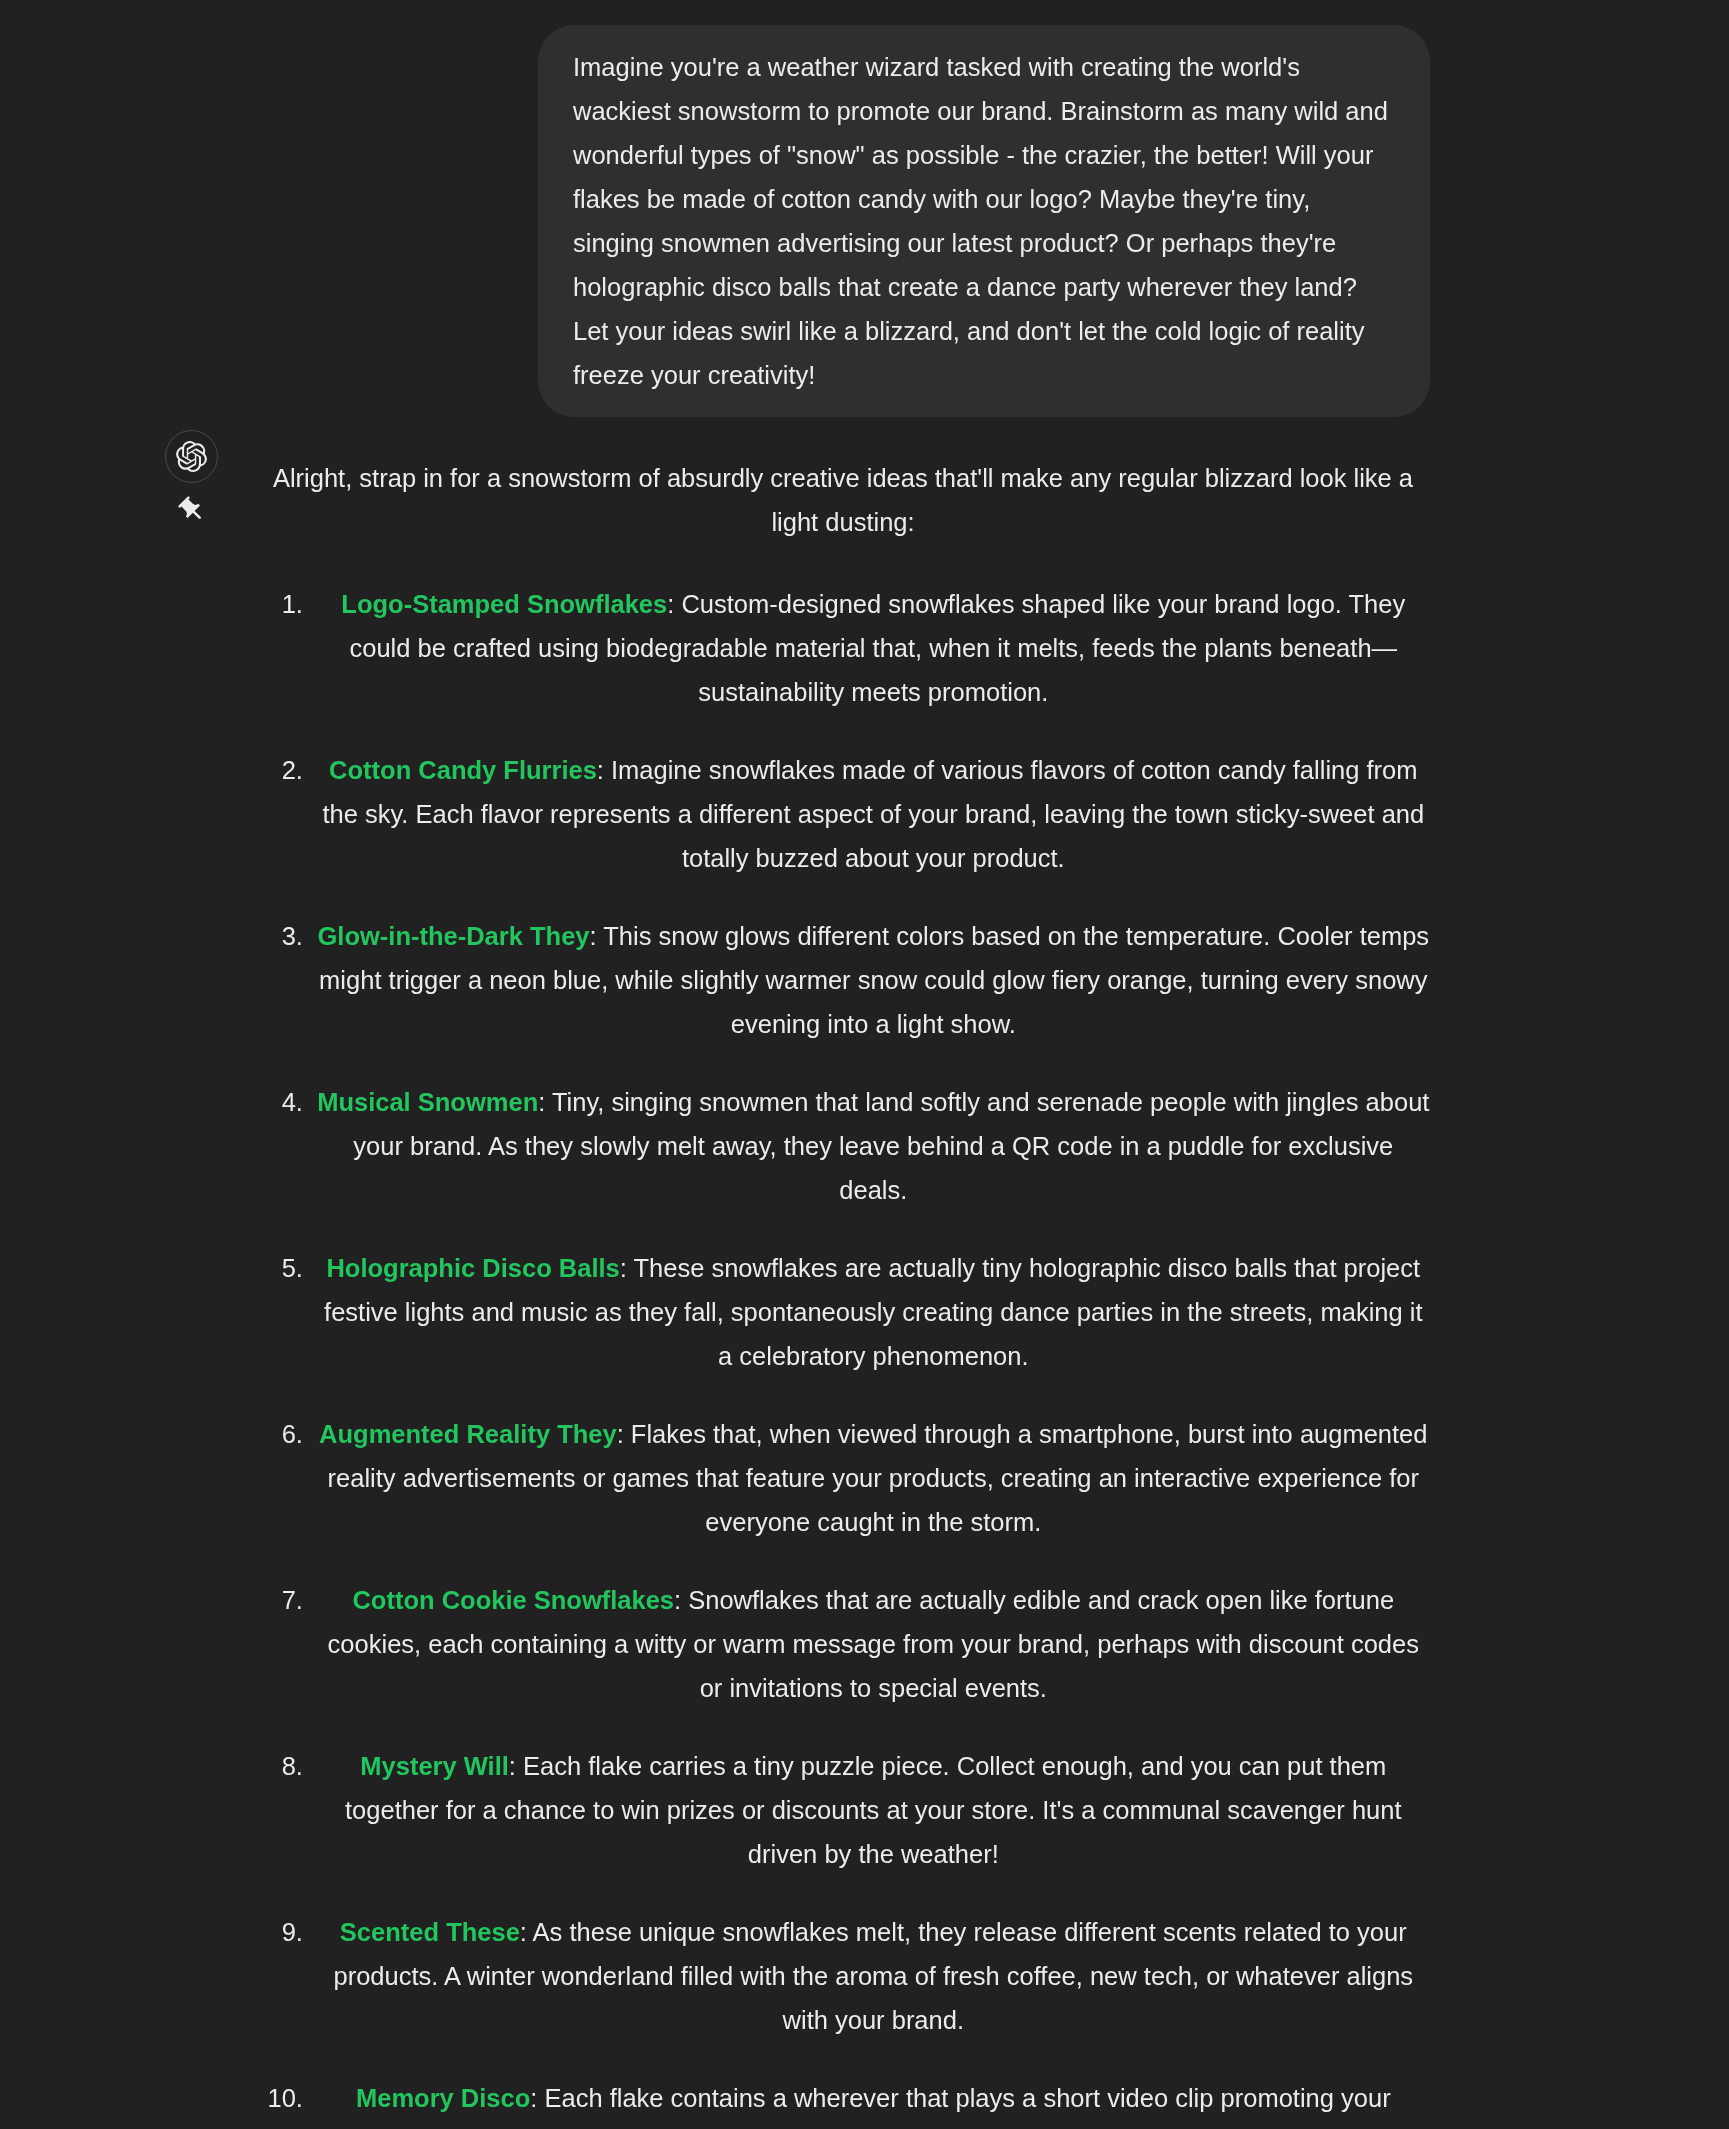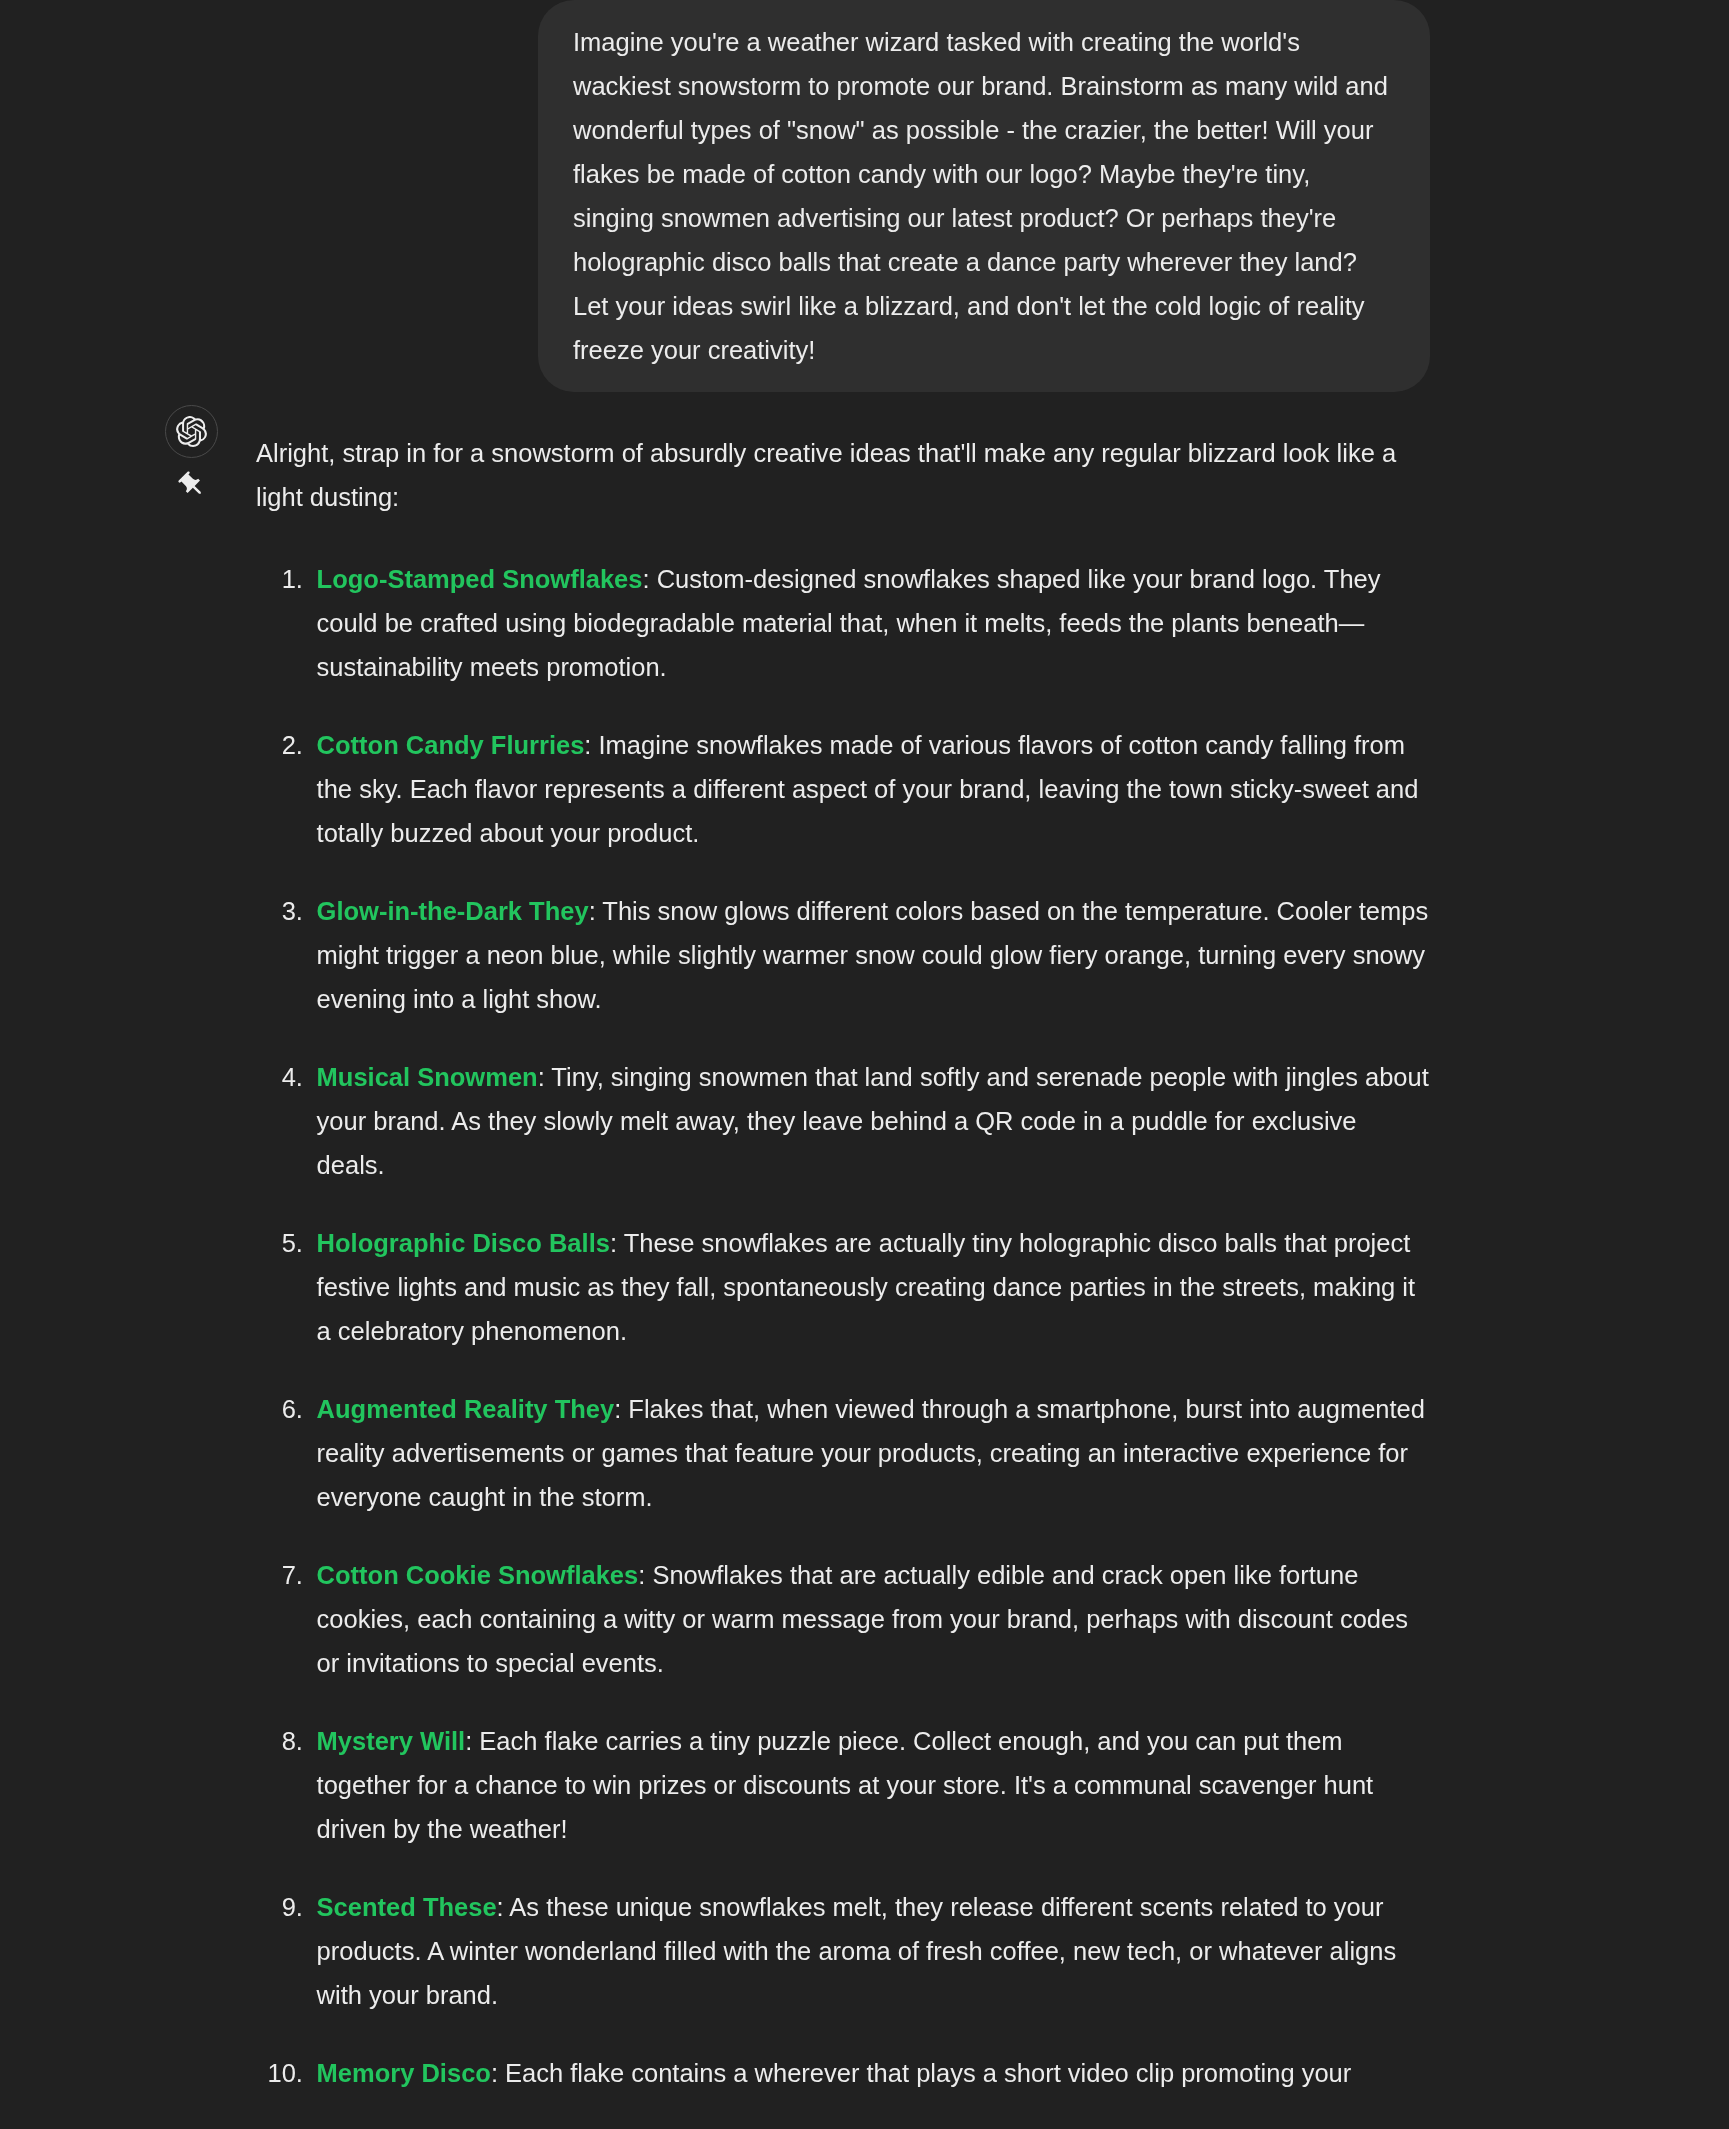--- a/index.html
+++ b/index.html
@@ -11,36 +11,38 @@
     background: #212121;
     color: #ececec;
     font-family: "Liberation Sans", sans-serif;
     font-size: 25.5px;
     line-height: 44px;
     -webkit-font-smoothing: antialiased;
   }
   .conversation {
     width: 1174px;
     margin-left: 256px;
+    padding-top: 25px;
   }
   .user-row {
     display: flex;
     justify-content: flex-end;
   }
   .user-bubble {
     max-width: 892px;
     background: #2f2f2f;
     border-radius: 36px;
     padding: 20px 35px;
     color: #ececec;
     white-space: pre-wrap;
   }
   .assistant-row {
     position: relative;
     margin-top: 39px;
+    text-align: center;
   }
   .avatar {
     position: absolute;
     left: -91px;
     top: -26px;
     width: 53px;
     height: 53px;
     border: 1.6px solid #4a4a4a;
     border-radius: 50%;
     display: flex;

